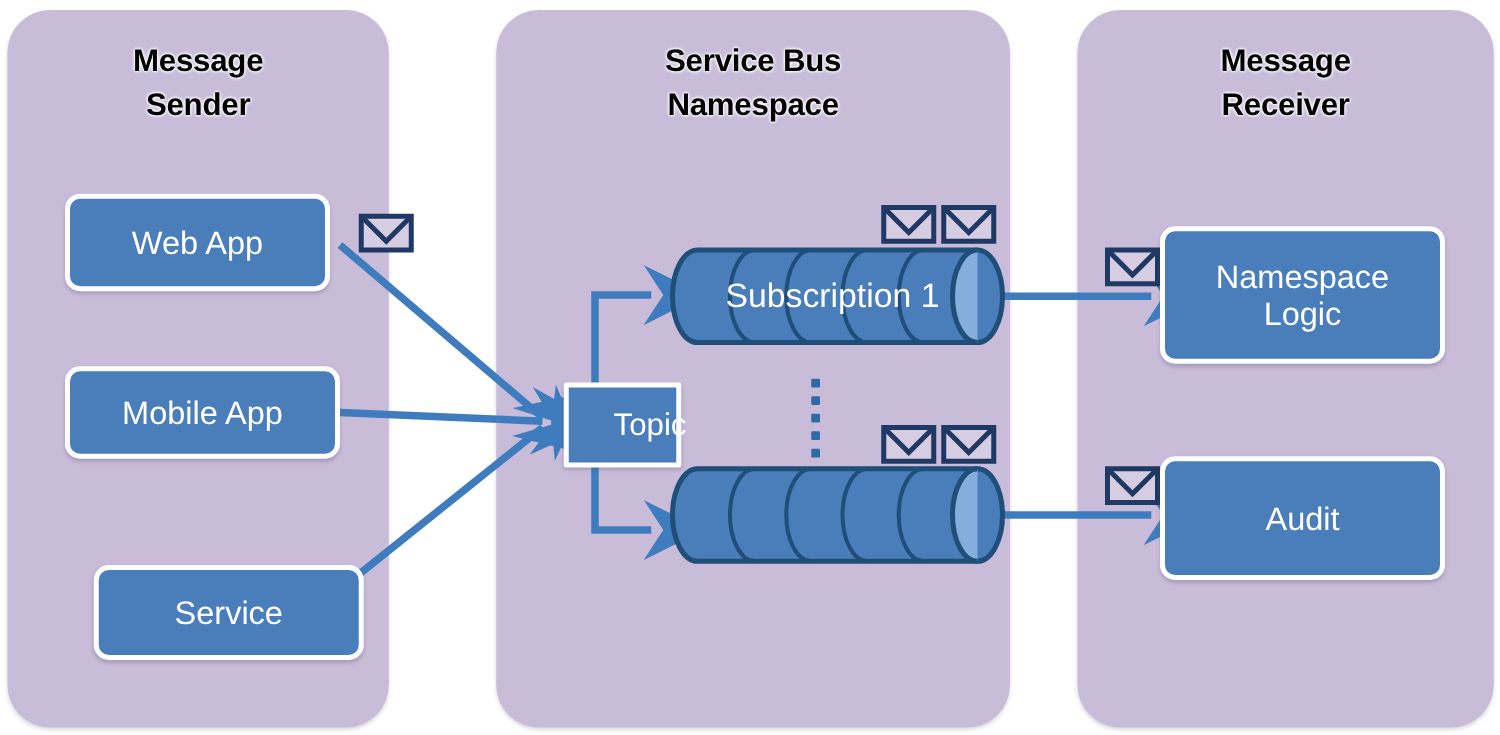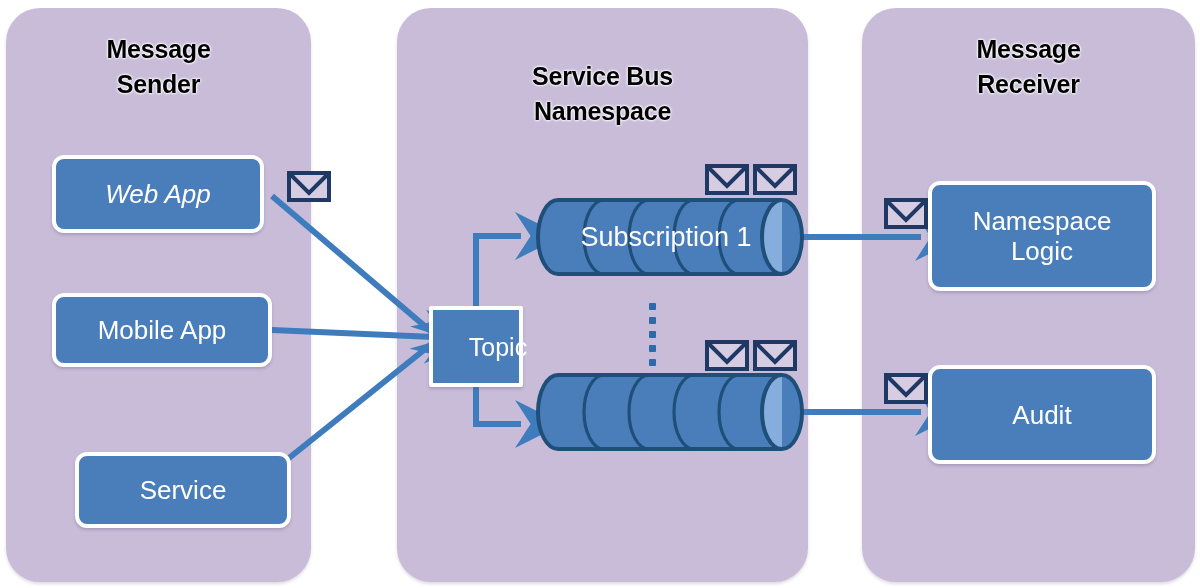--- a/index.html
+++ b/index.html
@@ -71,21 +71,21 @@
 <body>
 
 <div id="stage">
 
   <div class="panel" style="left:6px;top:8px;width:305px;height:574px;">
     <div class="panel-title" style="top:24px;">Message
 Sender</div>
   </div>
 
   <div class="panel" style="left:397px;top:8px;width:411px;height:574px;">
-    <div class="panel-title" style="top:24px;margin-top:27px;">Service Bus
+    <div class="panel-title" style="top:24px;">Service Bus
 Namespace</div>
   </div>
 
   <div class="panel" style="left:862px;top:8px;width:333px;height:574px;">
     <div class="panel-title" style="top:24px;">Message
 Receiver</div>
   </div>
 
   <svg class="conn" viewBox="0 0 1200 588" width="1200" height="588">
     <defs>
@@ -105,33 +105,33 @@
 
     <path d="M476,307 L476,236 L521,236" fill="none" stroke="#3f7cbe" stroke-width="6" marker-end="url(#ah2)"></path>
 
     <path d="M476,372 L476,424 L521,424" fill="none" stroke="#3f7cbe" stroke-width="6" marker-end="url(#ah2)"></path>
 
     <path d="M802,237 L921,237" fill="none" stroke="#3f7cbe" stroke-width="6" marker-end="url(#ah2)"></path>
 
     <path d="M802,412 L921,412" fill="none" stroke="#3f7cbe" stroke-width="6" marker-end="url(#ah2)"></path>
   </svg>
 
-  <div class="node" style="left:52px;top:155px;width:212px;height:78px;font-style:italic;">
+  <div class="node" style="left:52px;top:155px;width:212px;height:78px;">
     <span>Web App</span>
   </div>
 
   <div class="node" style="left:52px;top:293px;width:220px;height:74px;">
     <span>Mobile App</span>
   </div>
 
   <div class="node" style="left:56px;top:452px;width:216px;height:76px;margin-left:19px;">
     <span>Service</span>
   </div>
 
-  <div class="node topic" style="left:429px;top:306px;width:94px;height:81px;padding-left:44px;">
+  <div class="node topic" style="left:451px;top:306px;width:94px;height:68px;padding-left:44px;">
     <span>Topic</span>
   </div>
 
   <div class="cyl" style="left:536px;top:197px;width:268px;height:80px;">
     <svg viewBox="0 0 268 80" width="268" height="80">
       <path d="M22,3 L246,3 A20,37 0 0 1 246,77 L22,77 A20,37 0 0 1 22,3 Z" fill="#4a7ebb" stroke="#1f4e79" stroke-width="4"></path>
       <path d="M246,3 A20,37 0 0 0 246,77" fill="#86aedd" stroke="#1f4e79" stroke-width="4"></path>
       <path d="M68,3 A20,37 0 0 0 68,77" fill="none" stroke="#1f4e79" stroke-width="3.2"></path>
       <path d="M113,3 A20,37 0 0 0 113,77" fill="none" stroke="#1f4e79" stroke-width="3.2"></path>
       <path d="M158,3 A20,37 0 0 0 158,77" fill="none" stroke="#1f4e79" stroke-width="3.2"></path>

